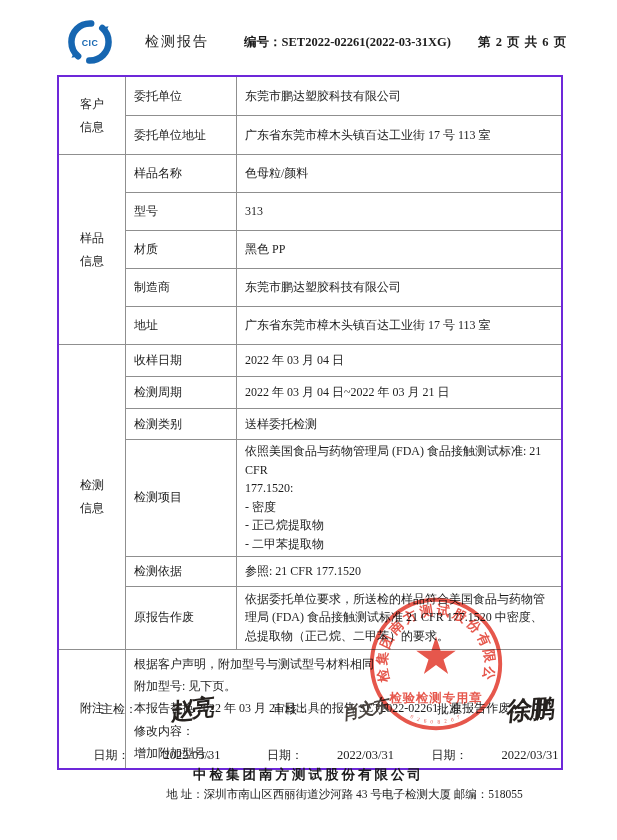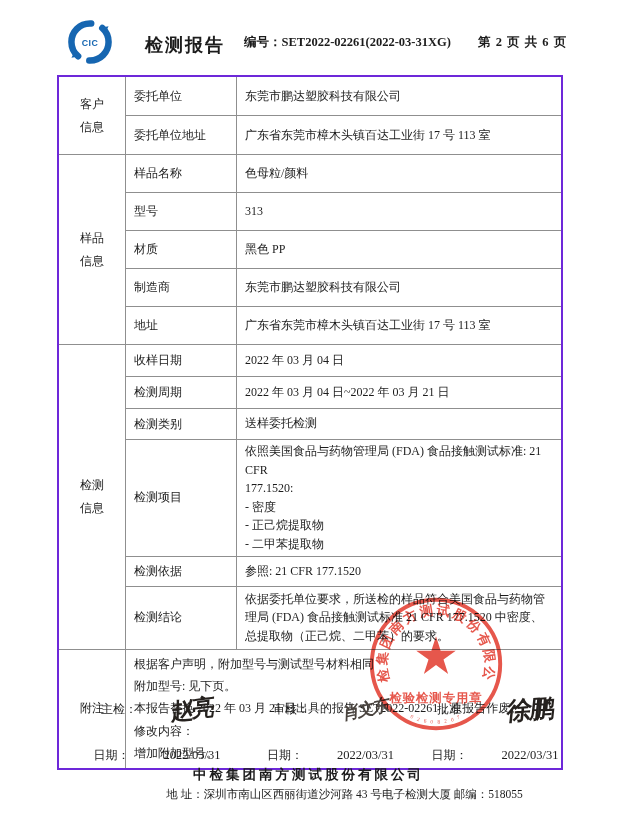--- a/index.html
+++ b/index.html
@@ -3,34 +3,34 @@
 <meta charset="utf-8">
 <style>
   html,body { margin:0; padding:0; background:#e8e8e8; }
   .page {
     position:relative; width:617px; height:840px; margin:0 auto;
     background:#ffffff; overflow:hidden;
     font-family:"Liberation Serif","DejaVu Serif",serif; color:#1c1c1c;
   }
   
   .hdr-logo { position:absolute; left:62px; top:16px; width:56px; height:52px; }
-  .hdr-title { position:absolute; left:145px; top:33px; font-size:18px; font-weight:bold; letter-spacing:2px; }
+  .hdr-title { position:absolute; left:145px; top:33px; font-size:14px; font-weight:normal; letter-spacing:2px; }
   .hdr-no { position:absolute; left:236px; top:34px; font-size:12.5px; font-weight:bold;padding-left:8px; }
   .hdr-page { position:absolute; left:478px; top:34px; font-size:12.5px; font-weight:bold; letter-spacing:1px; }
   
   table.doc { position:absolute; left:57px; top:75px; width:506px; border-collapse:collapse; font-size:12px; table-layout:fixed; }
   table.doc { border:2px solid #6d28d9; }
   table.doc td { border:1px solid #8f8f8f; vertical-align:middle; padding:2px 8px; }
   td.sec { width:50px; text-align:center; white-space:pre-line; line-height:1.9; padding:2px 3px; }
   td.key { width:94px; padding-left:10px; }
   td.val { padding-left:12px; white-space:pre-line; line-height:1.55; }
   tr.r34 td { height:34px; }
   tr.r33 td { height:33px; }
   tr.r27 td { height:27px; }
-  tr.r26 td { height:26px;font-family:Liberation Mono, monospace; }
+  tr.r26 td { height:26px; }
   tr.r90 td { height:90px; }
   tr.r25 td { height:25px; }
   tr.r58 td { height:58px; }
   tr.r114 td { height:114px; }
   td.notes-val { padding:6px 12px; white-space:pre-line; line-height:1.85; vertical-align:top; }
   
   .sig-col { position:absolute; top:692px; font-size:12px; }
   .sig-col .row { display:flex; align-items:center; height:34px;justify-content:center; }
   .sig-col .row.daterow { margin-top:12px; }
   .sig-col .lbl { width:42px; }
@@ -124,21 +124,21 @@
 177.1520:
 - 密度
 - 正己烷提取物
 - 二甲苯提取物</td>
     </tr>
     <tr class="r25">
       <td class="key">检测依据</td>
       <td class="val">参照: 21 CFR 177.1520</td>
     </tr>
     <tr class="r58">
-      <td class="key">检测结论</td>
+      <td class="key">原报告作废</td>
       <td class="val">依据委托单位要求，所送检的样品符合美国食品与药物管理局 (FDA) 食品接触测试标准 21 CFR 177.1520 中密度、总提取物（正己烷、二甲苯）的要求。</td>
     </tr>
 
     <tr class="r114">
       <td class="sec">附注</td>
       <td class="notes-val" colspan="2">根据客户声明，附加型号与测试型号材料相同
 附加型号: 见下页。
 本报告替换 2022 年 03 月 21 日出具的报告 SET2022-02261，原报告作废。
 修改内容：
 增加附加型号。</td>

